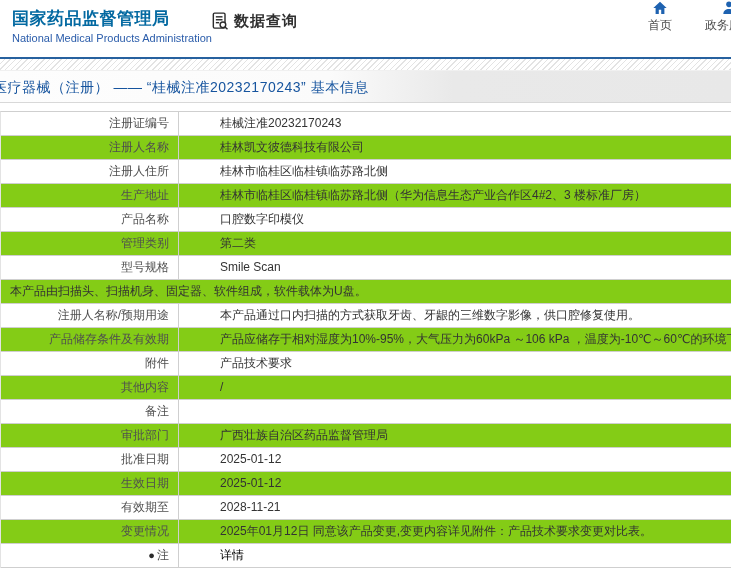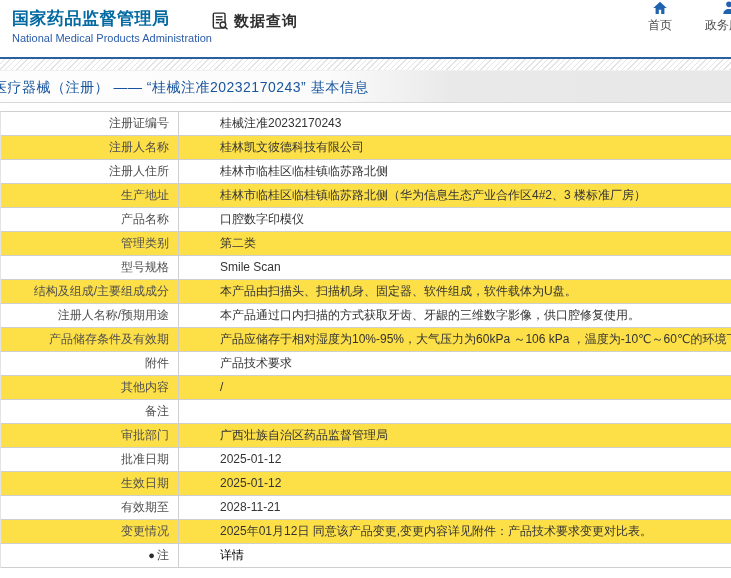--- a/index.html
+++ b/index.html
@@ -40,21 +40,21 @@
     display:inline-block;margin-left:-7px;
     font-size:14px;color:#16549e;font-weight:500;letter-spacing:0.5px;
   }
   
   .info-table{
     margin-top:8px;
     border-top:1px solid #cfcfcf;
     border-left:1px solid #e3e3e3;
   }
   .row{display:flex;height:24px;box-sizing:border-box;border-bottom:1px solid #cfcfcf;background:#ffffff;gap:32px;}
-  .row.alt{background:#fde047;}
+  .row.alt{background:#84cc16;}
   .cell{line-height:23px;font-size:12px;white-space:nowrap;overflow:hidden;box-sizing:border-box;}
   .cell.label{
     width:178px;flex:0 0 178px;text-align:right;padding-right:9px;
     color:#4f4f4f;border-right:1px solid #cfcfcf;
   }
   .cell.value{flex:1;padding-left:9px;color:#333333;}
   .note-dot{color:#2b2b2b;font-size:11px;margin-right:2px;}
   .detail-link{color:#000000;text-decoration:none;cursor:pointer;}
 </style>
 </head>
@@ -130,21 +130,20 @@
     </div>
     <div class="row alt">
       <div class="cell label">管理类别</div>
       <div class="cell value">第二类</div>
     </div>
     <div class="row">
       <div class="cell label">型号规格</div>
       <div class="cell value">Smile Scan</div>
     </div>
     <div class="row alt">
-      <div class="cell label">结构及组成/主要组成成分</div>
       <div class="cell value">本产品由扫描头、扫描机身、固定器、软件组成，软件载体为U盘。</div>
     </div>
     <div class="row">
       <div class="cell label">注册人名称/预期用途</div>
       <div class="cell value">本产品通过口内扫描的方式获取牙齿、牙龈的三维数字影像，供口腔修复使用。</div>
     </div>
     <div class="row alt">
       <div class="cell label">产品储存条件及有效期</div>
       <div class="cell value">产品应储存于相对湿度为10%-95%，大气压力为60kPa ～106 kPa ，温度为-10℃～60℃的环境下。产品有效期为10年。</div>
     </div>

